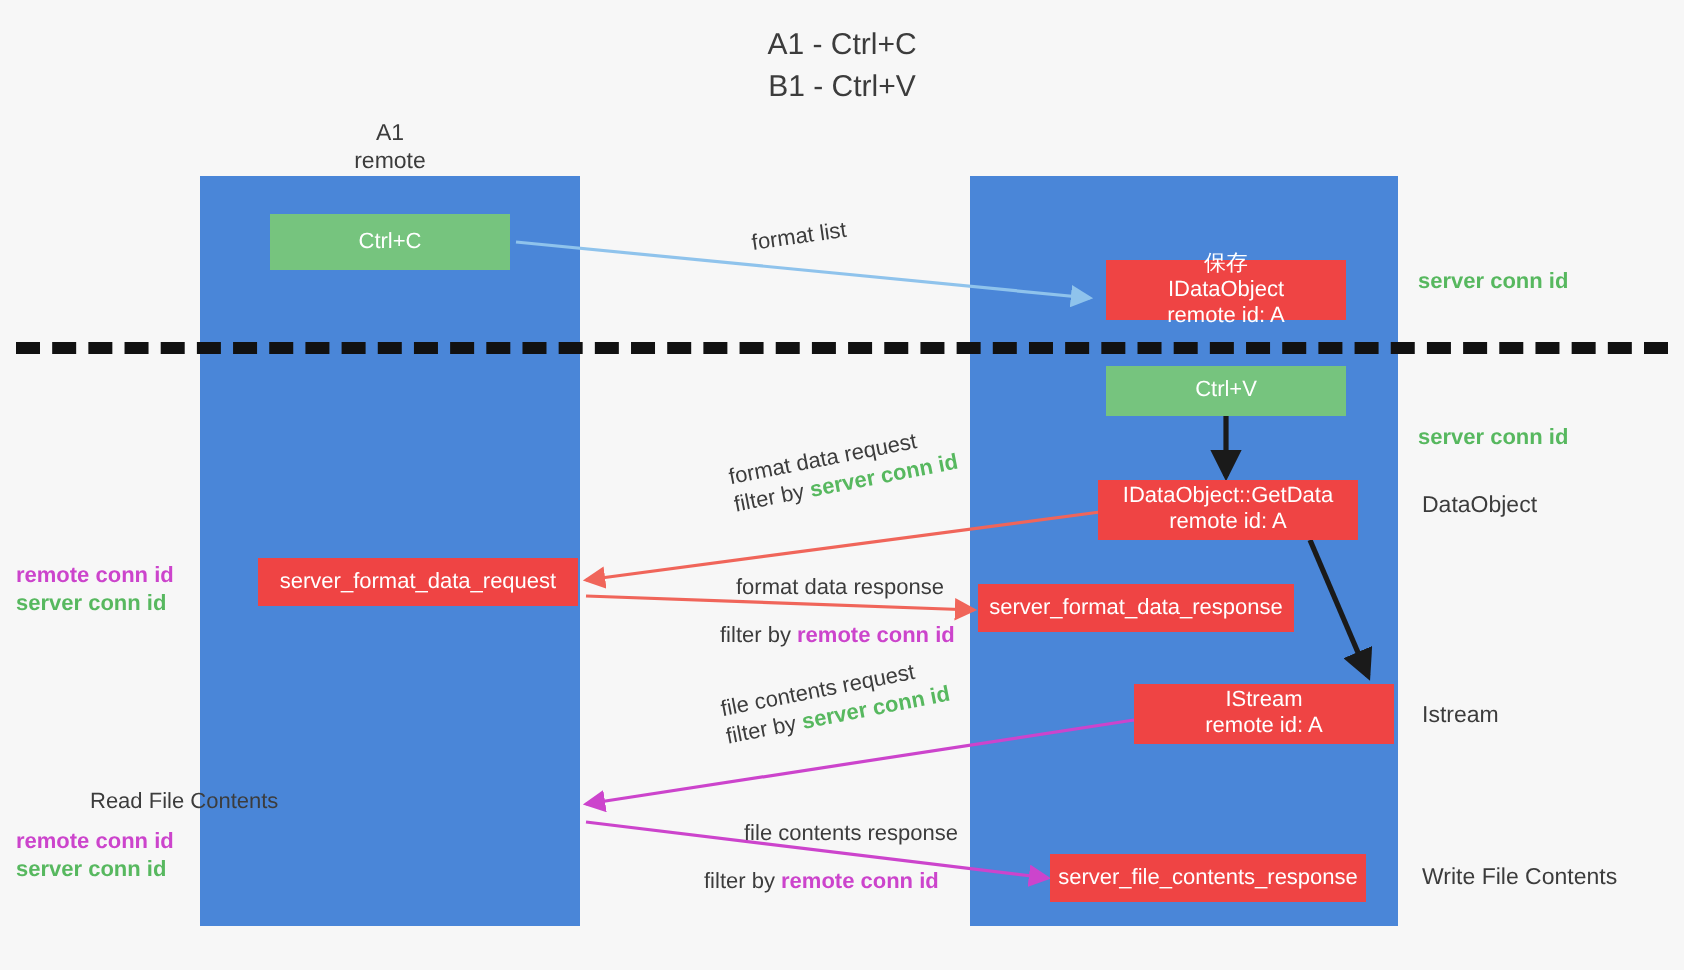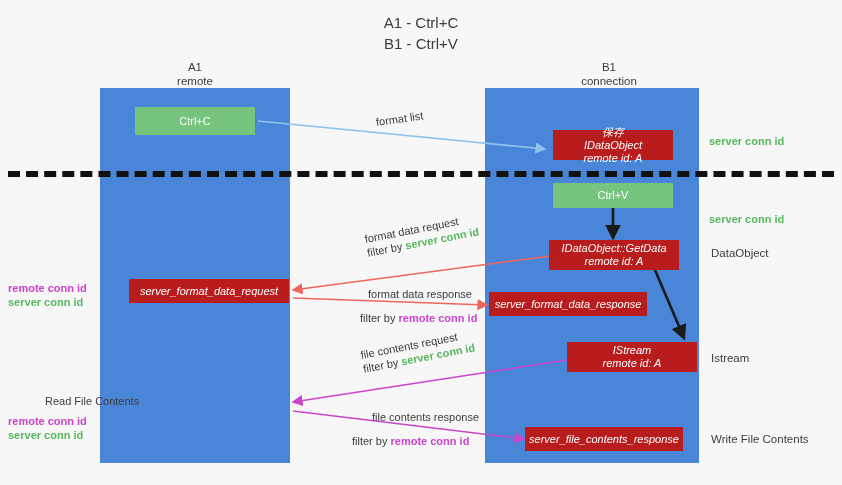--- a/index.html
+++ b/index.html
@@ -31,21 +31,21 @@
   .lane{position:absolute;background:#4a86d8;}
 
   
   .box{
     position:absolute;box-sizing:border-box;
     display:flex;align-items:center;justify-content:center;
     text-align:center;color:#ffffff;font-size:11px;line-height:13px;
     padding:2px 20px;
   }
   .box.green{background:#76c47e;}
-  .box.orange{background:#b91c1c;font-style:italic;}
+  .box.orange{background:#ef4444;}
   .box .l2{display:block;}
 
   
   .divider{
     position:absolute;left:8px;top:169px;width:826px;height:0;
     border-top:6px dashed #111111;
   }
 
   
   .lbl{position:absolute;font-size:11px;color:#3c3c3c;line-height:14px;white-space:nowrap;}
@@ -65,24 +65,20 @@
 <div id="stage">
 
   <div class="title">
     <div>A1 - Ctrl+C</div>
     <div>B1 - Ctrl+V</div>
   </div>
 
   <div class="lane-head" style="left:115px;top:58px;">
     <div>A1</div>
     <div>remote</div>
-  </div>
-  <div class="lane-head" style="left:529px;top:58px;">
-    <div>B1</div>
-    <div>connection</div>
   </div>
 
   <div class="lane" style="left:100px;top:86px;width:190px;height:375px;"></div>
   <div class="lane" style="left:485px;top:86px;width:214px;height:375px;"></div>
 
   <svg id="wires" viewBox="0 0 842 485">
     <defs>
       <marker id="ar-blue" markerWidth="7" markerHeight="7" refX="6" refY="3.5" orient="auto">
         <path d="M0,0 L7,3.5 L0,7 z" fill="#8fc3ec"></path>
       </marker>

